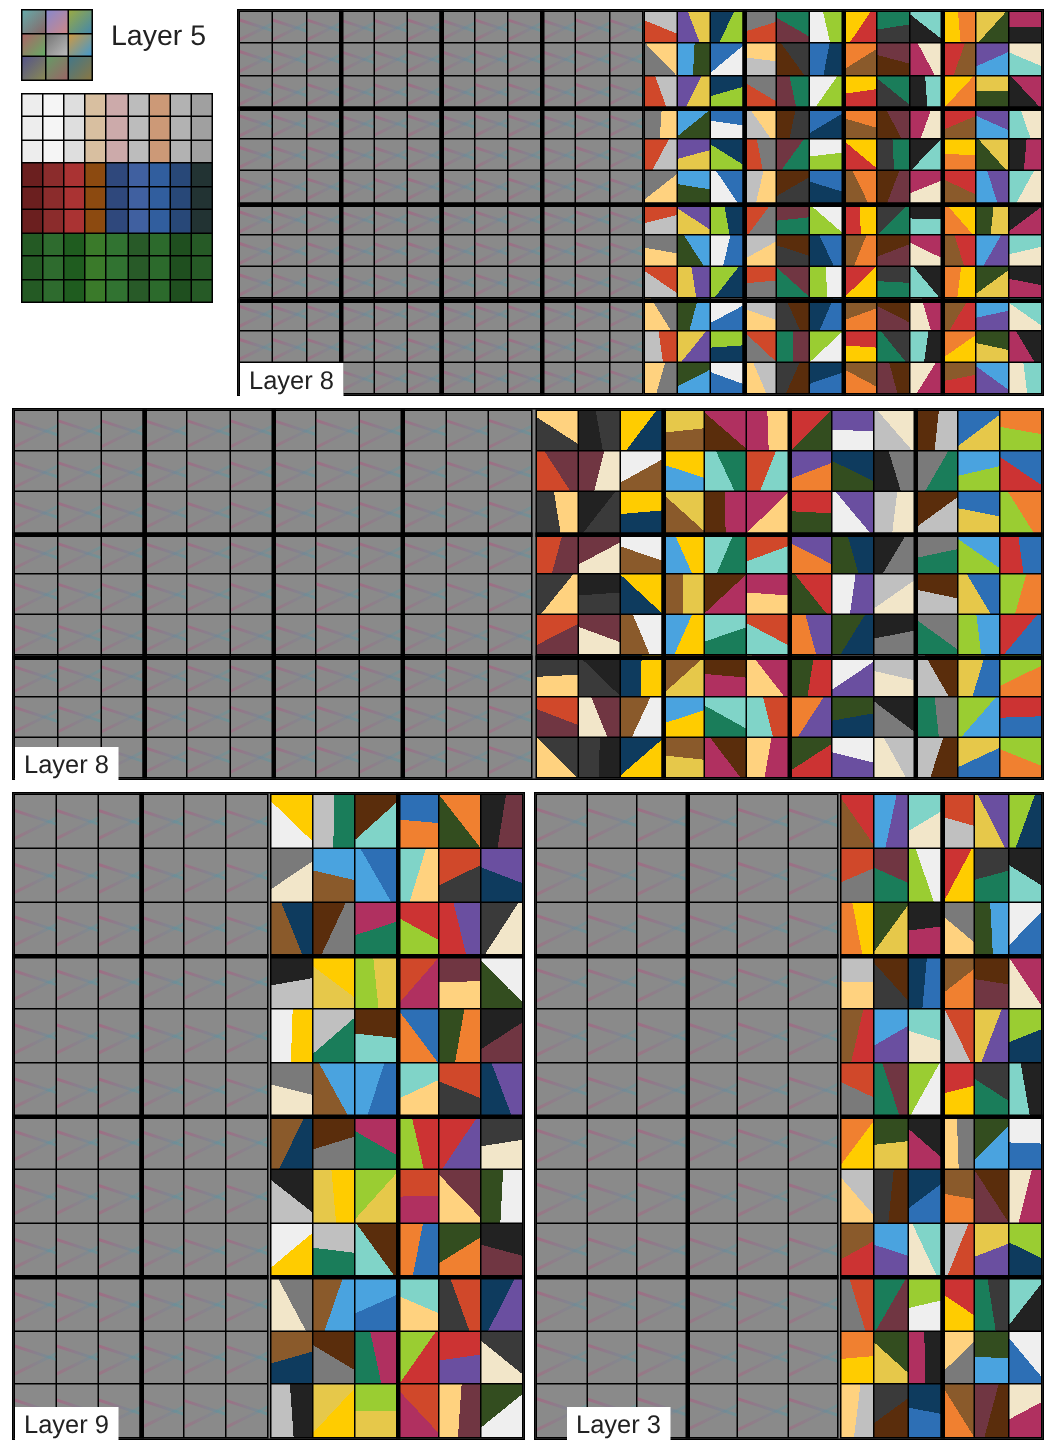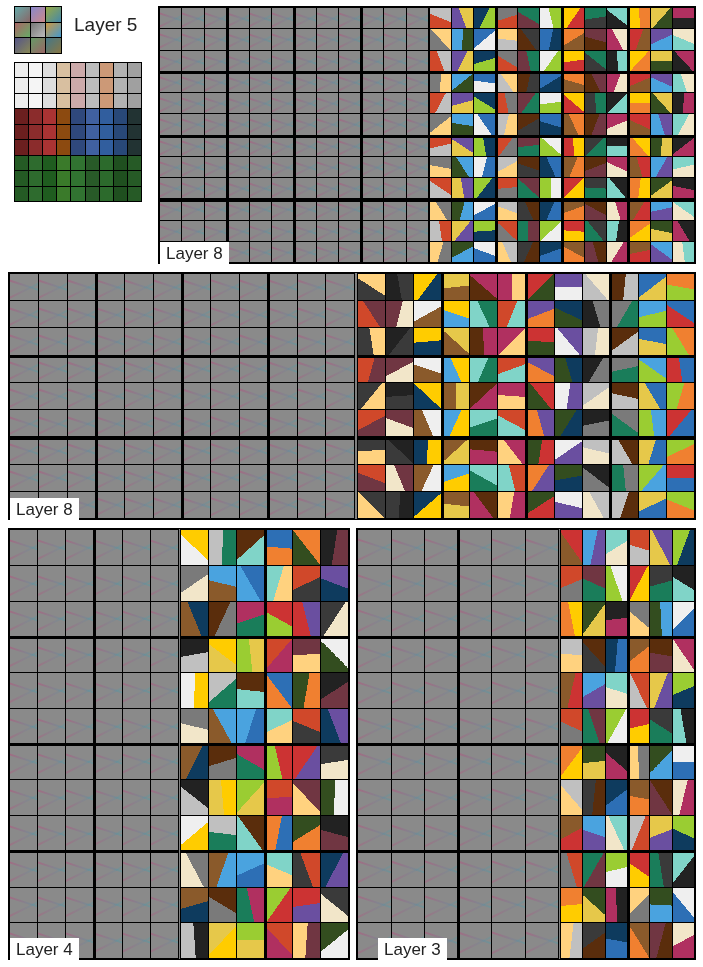--- a/index.html
+++ b/index.html
@@ -907,21 +907,21 @@
       <div class="p" style="background: linear-gradient(94deg, rgb(255, 210, 127) 0px, rgb(255, 210, 127) 50%, rgb(112, 54, 66) 50%, rgb(112, 54, 66) 100%);"></div>
       <div class="p" style="background: linear-gradient(141deg, rgb(51, 77, 31) 0px, rgb(51, 77, 31) 50%, rgb(239, 239, 239) 50%, rgb(239, 239, 239) 100%);"></div>
     </div>
   <div class="bsep" style="left:171px; top:0; width:169px; height:430px;">
     <div class="v" style="left:84px;"></div>
     <div class="h" style="top:107px;"></div>
       <div class="h" style="top:214px;"></div>
       <div class="h" style="top:321px;"></div>
   </div>
 </div>
-<div class="label-box" style="left:10px; top:938px;">Layer 4</div>
+<div class="label-box" style="left:10px; top:938px;">Layer 9</div>
 
 <div class="panel" style="left:356px; top:528px; width:340px; height:432px;">
   <div class="fgrid" id="l5f" style="left:0; top:0; width:202px; height:430px; grid-template-columns:repeat(6,1fr); grid-template-rows:repeat(12,1fr);">
       <div class="cell" style="--r: -90deg;"></div>
       <div class="cell" style="--r: -53deg;"></div>
       <div class="cell" style="--r: -16deg;"></div>
       <div class="cell" style="--r: 21deg;"></div>
       <div class="cell" style="--r: 58deg;"></div>
       <div class="cell" style="--r: -85deg;"></div>
       <div class="cell" style="--r: -48deg;"></div>

